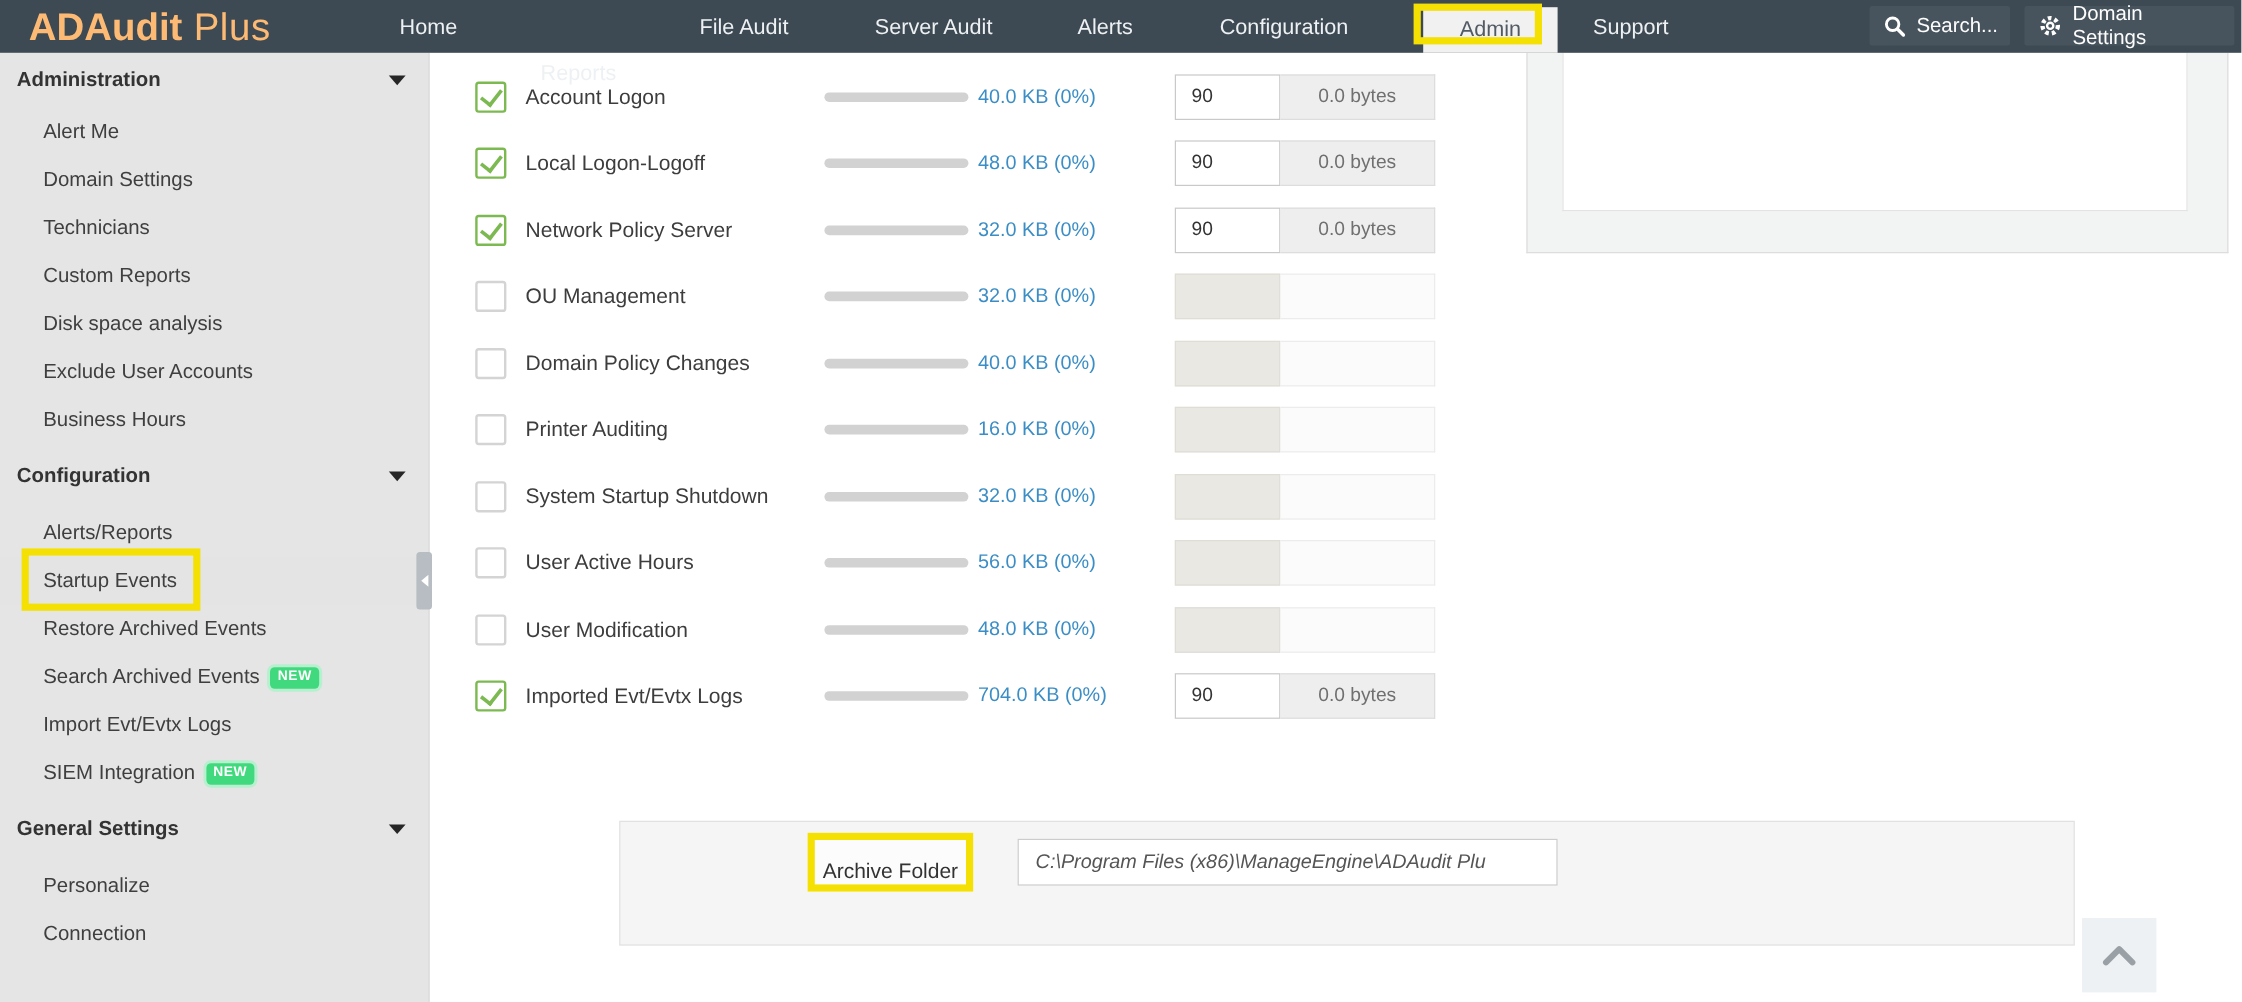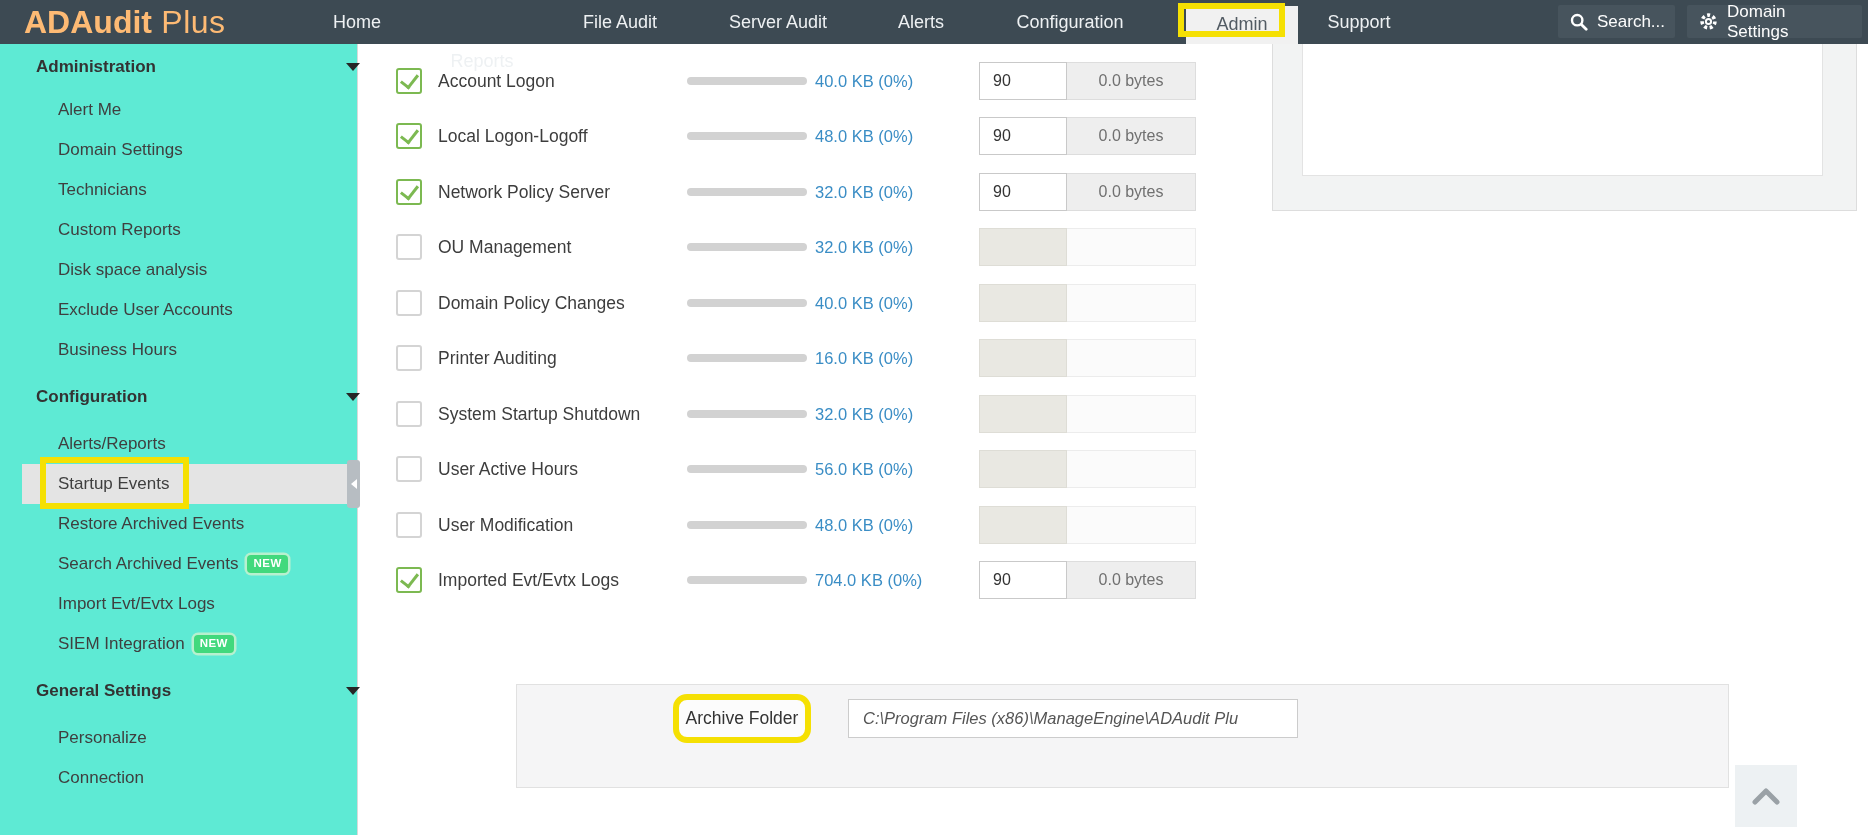--- a/index.html
+++ b/index.html
@@ -16,21 +16,21 @@
   .logo .ll { font-weight:300; letter-spacing:0.5px; }
   .nav-item { position:absolute; top:0; height:44px; line-height:44px; color:#eef1f3; font-size:18px; cursor:pointer; white-space:nowrap; }
   .nav-item.active { top:6px; height:38px; width:112px; line-height:36px; background:#f1f1f1; text-align:center; color:#525b63; }
   .annotation { border:6px solid #f5e003; position:absolute; pointer-events:none; z-index:40; }
   .tab-annotation { left:-8px; top:-3px; width:107px; height:34px; }
   .nav-btn { position:absolute; top:5px; height:33px; background:#47545d; border-radius:2px; color:#fdfdfd; font-size:17px; display:flex; align-items:center; gap:9px; padding:0 12px; cursor:pointer; }
   .nav-btn svg { flex:0 0 auto; }
   .search-btn { left:1558px; width:117px; }
   .domain-btn { left:1687px; width:175px; }
   
-  .sidebar { position:absolute; left:0; top:44px; width:358px; height:791px; background:#5eead4; border-right:1px solid #d9d9d9; z-index:5;padding-left:22px; }
+  .sidebar { position:absolute; left:0; top:44px; width:358px; height:791px; background:#e5e5e5; border-right:1px solid #d9d9d9; z-index:5; }
   .side-header { position:relative; height:54px; line-height:54px; padding-left:14px; font-size:17px; font-weight:700; color:#333; cursor:pointer; }
   .side-header:first-child { height:46px; line-height:46px; }
   .tri-down { position:absolute; left:324px; top:50%; margin-top:-4px; width:0; height:0;
     border-left:7px solid transparent; border-right:7px solid transparent; border-top:8px solid #262626; }
   .side-item { position:relative; height:40px; line-height:40px; padding-left:36px; font-size:17px; color:#3f3f3f; cursor:pointer; white-space:nowrap; }
   .side-item.selected { background:#e4e4e4; }
   .side-annotation { left:18px; top:-7px; width:149px; height:52px; }
   .badge-new { display:inline-block; margin-left:9px; background:#41d97d; color:#fff; font-size:11.5px; font-weight:700; line-height:15px; padding:1px 6px 2px; border-radius:4px; box-shadow:0 0 0 2.5px #b7f0cf; vertical-align:2px; letter-spacing:0.5px; }
   .collapse-handle { position:absolute; left:347px; top:460px; width:13px; height:48px; background:#b7bdc2; border-radius:3px; z-index:6; cursor:pointer; display:flex; align-items:center; justify-content:center; }
   .tri-left { width:0; height:0; border-top:5px solid transparent; border-bottom:5px solid transparent; border-right:6px solid #fff; }
@@ -46,21 +46,21 @@
   .bar { left:687px; width:120px; height:8px; background:#d2d2d2; border-radius:4px; }
   .size { left:815px; font-size:16.5px; color:#3a8dc5; white-space:nowrap; }
   .inp { left:979px; width:88px; height:38px; border:1px solid #c9c9c9; background:#fff; font-size:16px; color:#333;
     padding-left:13px; font-family:inherit; outline:none; }
   .inp.off { background:#e9e8e2; border-color:#deddd6; }
   .bytes { left:1067px; width:129px; height:38px; border:1px solid #ddd; border-left:none; background:#eee; color:#707070;
     font-size:16px; display:flex; align-items:center; justify-content:center; }
   .bytes.off { background:#fbfbfb; border-color:#ececec; color:transparent; }
   
   .folder-panel { position:absolute; left:516px; top:684px; width:1213px; height:104px; background:#f5f5f6; border:1px solid #e1e1e1; z-index:2; }
-  .folder-annotation { left:156px; top:9px; width:138px; height:49px; background:#fcfcfc; display:flex; align-items:center; justify-content:center; pointer-events:none;border-radius:14px; }
+  .folder-annotation { left:156px; top:9px; width:138px; height:49px; background:#fcfcfc; display:flex; align-items:flex-end; justify-content:center; pointer-events:none; }
   .folder-label { font-size:17.5px; color:#333; white-space:nowrap; }
   .folder-input { position:absolute; left:331px; top:14px; width:450px; height:39px; border:1px solid #ccc; background:#fff;
     color:#555; font-size:16.5px; padding:0 14px; font-family:inherit; outline:none; white-space:nowrap; overflow:hidden;font-style:italic; }
   
   .tr-panel { position:absolute; left:1272px; top:44px; width:585px; height:167px; background:#f2f3f3; border:1px solid #ddd; border-top:none; z-index:2; }
   .tr-inner { position:absolute; left:29px; top:0; width:521px; height:132px; background:#fff; border:1px solid #e3e3e3; border-top:none; }
   
   .scroll-top { position:absolute; left:1735px; top:765px; width:62px; height:62px; background:#edf1f3; border:none; cursor:pointer;
     display:flex; align-items:center; justify-content:center; z-index:3; }
 </style>

